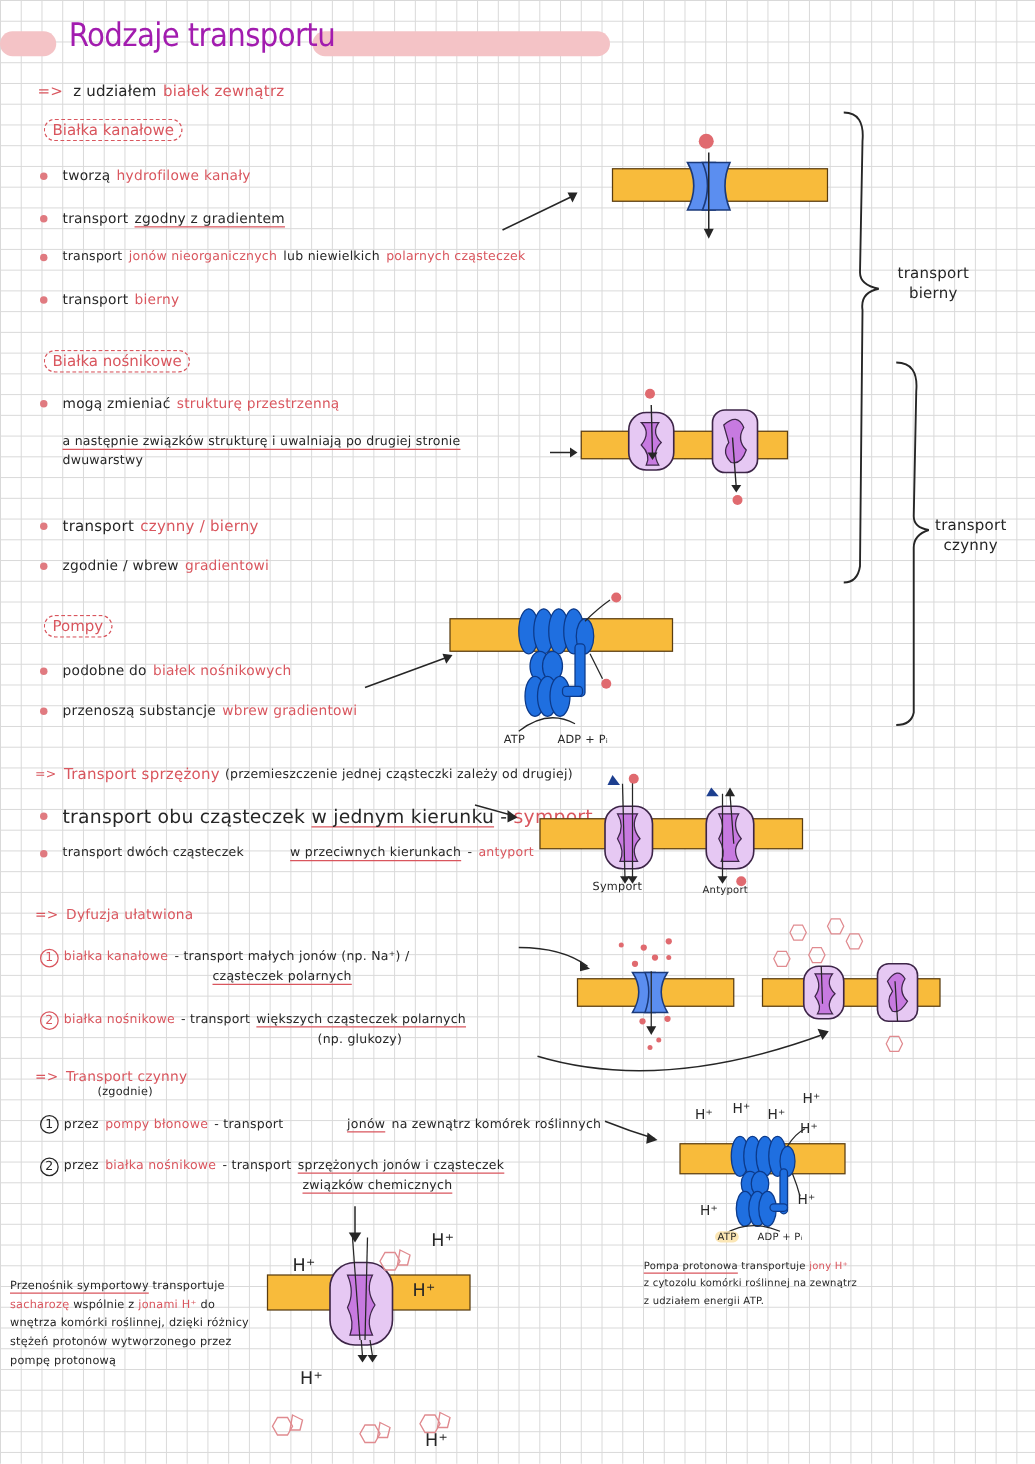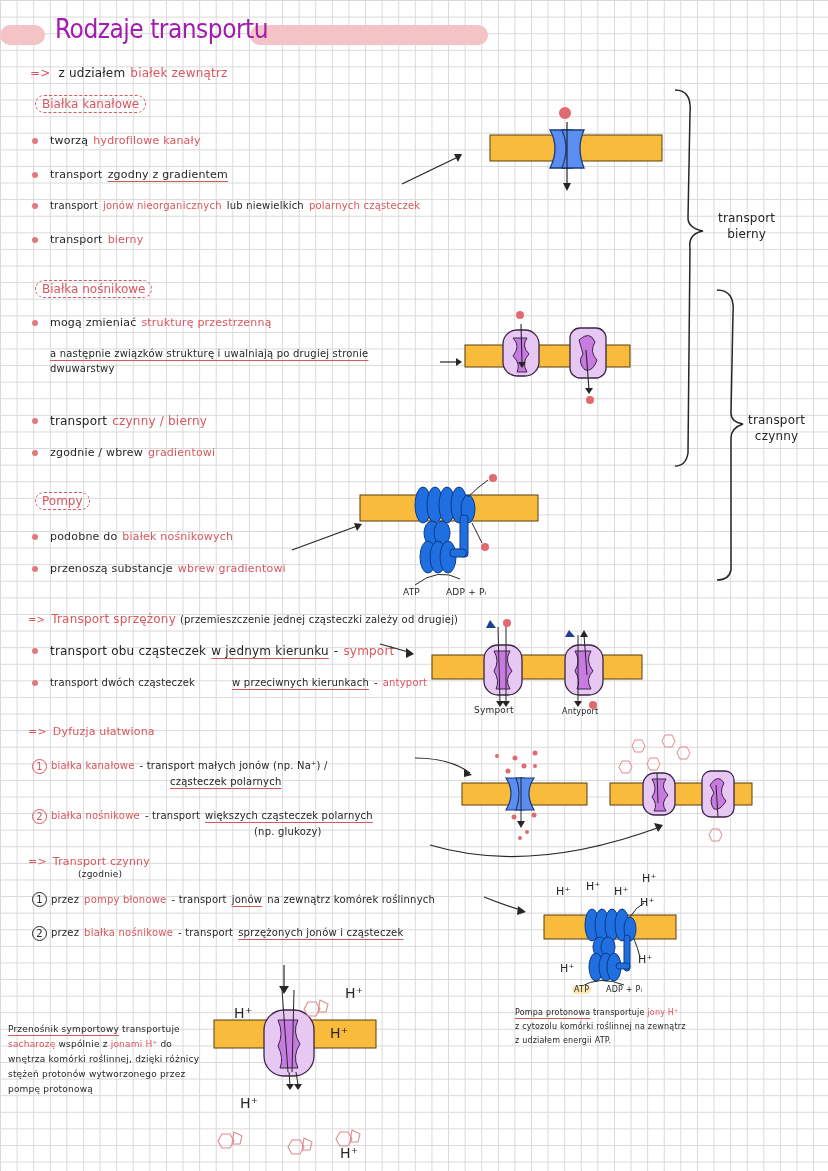--- a/index.html
+++ b/index.html
@@ -89,21 +89,21 @@
   <span class="bullet"></span>
   <span style="margin-right:5px;">przenoszą substancje</span>
   <span class="red">wbrew gradientowi</span>
 </div>
 
 <div class="abs hand row" style="left:28px;top:612px;font-size:10px;">
   <span class="red" style="margin-right:6px;">=&gt;</span>
   <span class="red" style="margin-right:4px;font-size:12px;">Transport sprzężony</span>
   <span>(przemieszczenie jednej cząsteczki zależy od drugiej)</span>
 </div>
-<div class="abs hand row" style="left:32px;top:644px;font-size:12px;">
+<div class="abs hand row" style="left:32px;top:644px;font-size:15px;">
   <span class="bullet"></span>
   <span style="margin-right:5px;">transport obu cząsteczek</span>
   <span class="ul" style="margin-right:5px;">w jednym kierunku</span>
   <span style="margin-right:5px;">-</span>
   <span class="red">symport</span>
 </div>
 <div class="abs hand row" style="left:32px;top:677px;font-size:10px;">
   <span class="bullet"></span>
   <span style="margin-right:5px;">transport dwóch cząsteczek</span>
   <span class="ul" style="margin-right:5px;margin-left:32px;">w przeciwnych kierunkach</span>
@@ -138,31 +138,32 @@
     <span class="red" style="margin-right:6px;">=&gt;</span>
     <span class="red">Transport czynny</span>
   </div>
   <div style="padding-left:50px;font-size:9px;"><span>(zgodnie)</span></div>
 </div>
 <div class="abs hand row" style="left:32px;top:892px;font-size:10px;">
   <span style="border:1px solid #262626;border-radius:50%;width:13px;height:13px;text-align:center;line-height:13px;margin-right:4px;">1</span>
   <span style="margin-right:5px;">przez</span>
   <span class="red" style="margin-right:5px;">pompy błonowe</span>
   <span style="margin-right:5px;">- transport</span>
-  <span class="ul" style="margin-right:5px;">jonów</span>
+  <span class="ul" style="margin-right:5px;padding-left:46px;">jonów</span>
   <span>na zewnątrz komórek roślinnych</span>
 </div>
 <div class="abs hand" style="left:32px;top:925px;font-size:10px;line-height:16px;">
   <div class="row">
     <span style="border:1px solid #262626;border-radius:50%;width:13px;height:13px;text-align:center;line-height:13px;margin-right:4px;">2</span>
     <span style="margin-right:5px;">przez</span>
     <span class="red" style="margin-right:5px;">białka nośnikowe</span>
     <span style="margin-right:5px;">- transport</span>
     <span class="ul">sprzężonych jonów i cząsteczek</span>
   </div>
+  <div style="padding-left:210px;"><span class="ul">związków chemicznych</span></div>
 </div>
 
 <div class="abs hand note" style="left:8px;top:1022px;width:200px;">
   <span class="ul">Przenośnik symportowy</span>
   <span>transportuje</span>
   <span class="red">sacharozę</span>
   <span>wspólnie z</span>
   <span class="red">jonami H⁺</span>
   <span>do</span>
   <span>wnętrza komórki roślinnej, dzięki różnicy stężeń protonów wytworzonego przez pompę protonową</span>

